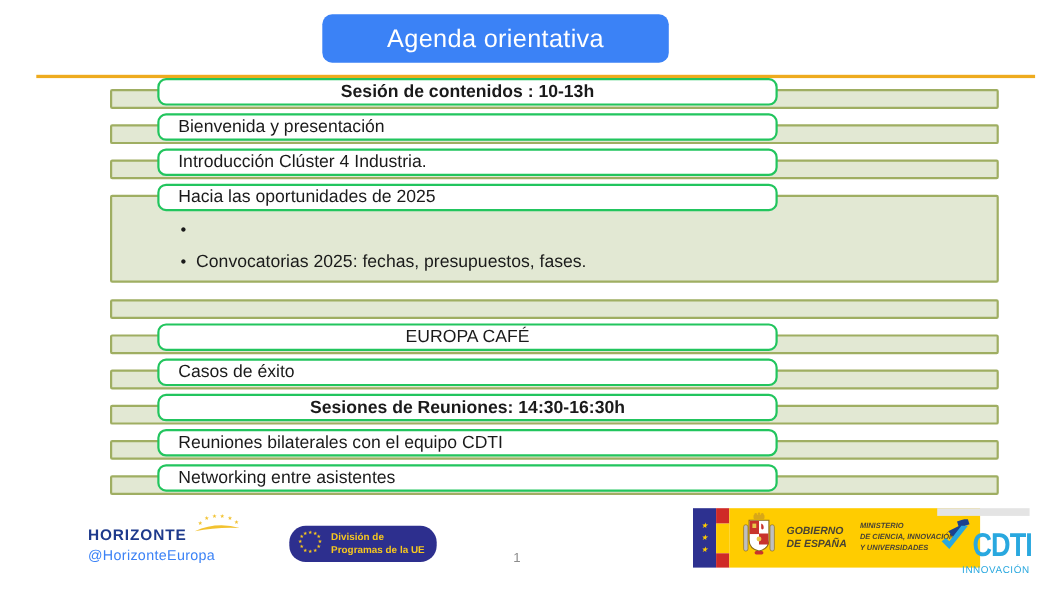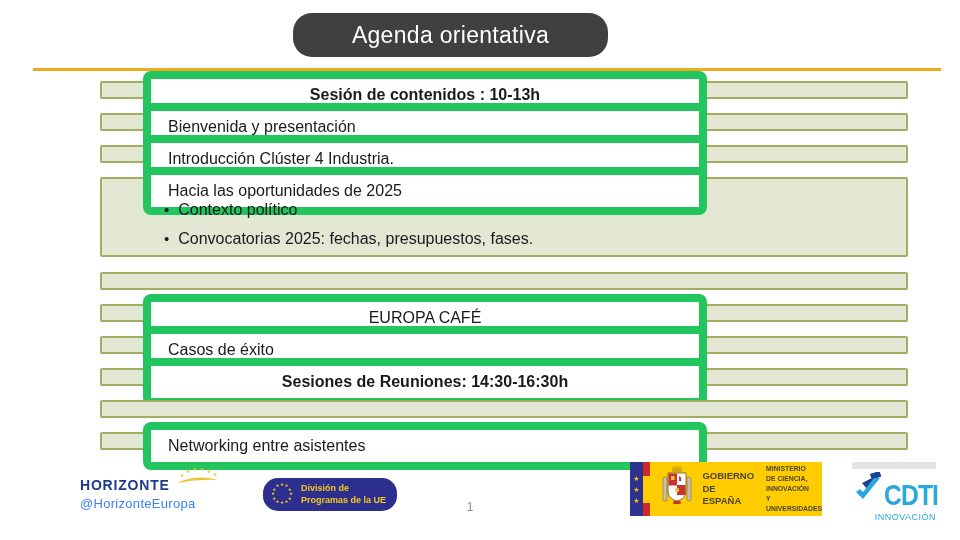--- a/index.html
+++ b/index.html
@@ -1,35 +1,35 @@
 <!DOCTYPE html>
 <html><head>
 <meta charset="utf-8">
 <style>
   html,body{margin:0;padding:0;background:#fff;}
   .slide{position:relative;width:960px;height:540px;background:#ffffff;overflow:hidden;
          font-family:"Liberation Sans",sans-serif;color:#1a1a1a;}
 
   
-  .banner{position:absolute;left:293px;top:13px;width:315px;height:44px;background:#404040;
-          border-radius:19px;display:flex;align-items:center;justify-content:center;
+  .banner{position:absolute;left:293px;top:13px;width:315px;height:44px;background:#3b82f6;
+          border-radius:9px;display:flex;align-items:center;justify-content:center;
           color:#ffffff;font-size:23px;letter-spacing:.3px;}
 
   
   .gold-line{position:absolute;left:33px;top:68px;width:908px;height:3px;background:#eeab1e;}
 
   
   .agenda{position:absolute;left:100px;top:71px;width:808px;height:380px;}
   .row{position:absolute;left:0;width:100%;height:30px;}
   .bar{position:absolute;left:0;right:0;top:10px;height:18px;background:#e2e8d3;
        border:2px solid #9fae62;border-radius:2px;box-sizing:border-box;}
   .bar.big{height:80px;}
   .box{position:absolute;left:43px;top:0;width:564px;height:25px;background:#ffffff;
-       border:8px solid #22c55e;border-radius:8px;box-sizing:border-box;
-       display:flex;align-items:center;padding:16px 17px;font-size:16px;white-space:nowrap;text-align:center;}
+       border:2px solid #22c55e;border-radius:8px;box-sizing:border-box;
+       display:flex;align-items:center;padding:4px 17px;font-size:16px;white-space:nowrap;text-align:center;}
   .box.center{justify-content:center;}
   .box.bold{font-weight:700;}
   .bullets{position:absolute;left:64px;top:28px;width:700px;font-size:16px;}
   .bullet-line{height:29px;display:flex;align-items:center;}
   .bullet-mark{margin-right:9px;font-size:15px;}
 
   
   .hz-logo{position:absolute;left:80px;top:466px;line-height:1;}
   .hz-line1{display:flex;align-items:flex-end;}
   .hz-word1{font-size:14px;font-weight:700;color:#1e3a8c;letter-spacing:.8px;}
@@ -38,21 +38,21 @@
   .hz-emblem{margin-left:4px;margin-bottom:1px;}
 
   .eu-box{position:absolute;left:263px;top:478px;width:134px;height:33px;background:#2d2f8e;
           border-radius:15px;display:flex;align-items:center;}
   .eu-stars{margin-left:6px;}
   .eu-text{color:#f7c81e;font-size:9px;font-weight:700;line-height:1.25;margin-left:6px;}
 
   .page-number{position:absolute;left:455px;top:500px;width:30px;text-align:center;
                font-size:12px;color:#8c8c8c;}
 
-  .gob-logo{position:absolute;left:630px;top:462px;width:192px;height:54px;display:flex;}
+  .gob-logo{position:absolute;left:630px;top:462px;width:261px;height:54px;display:flex;font-style:italic;}
   .gob-blue{width:21px;height:100%;background:#2d3190;display:flex;flex-direction:column;
             align-items:center;justify-content:center;gap:4px;}
   .gob-star{color:#ffcc00;font-size:7px;line-height:7px;}
   .gob-flag{width:12px;height:100%;display:flex;flex-direction:column;}
   .gob-flag .r{flex:1;background:#cf2a27;}
   .gob-flag .y{flex:2;background:#ffcc00;}
   .gob-yellow{flex:1;background:#ffcc00;display:flex;align-items:center;padding-left:10px;}
   .gob-text{color:#4a4433;font-size:9.5px;font-weight:700;line-height:1.3;margin-left:8px;}
   .min-text{color:#4a4433;font-size:6.8px;font-weight:700;line-height:1.45;margin-left:12px;}
 
@@ -98,21 +98,20 @@
     </div>
 
     <div class="row" style="top:96px;height:95px">
       <div class="bar big"></div>
       <div class="box">
         <span>Hacia las oportunidades de 2025</span>
       </div>
       <div class="bullets">
         <div class="bullet-line">
           <span class="bullet-mark">•</span>
-          <span>Contexto político</span>
         </div>
         <div class="bullet-line">
           <span class="bullet-mark">•</span>
           <span>Convocatorias 2025: fechas, presupuestos, fases.</span>
         </div>
       </div>
     </div>
 
     <div class="row" style="top:191px">
       <div class="bar"></div>
@@ -134,20 +133,23 @@
 
     <div class="row" style="top:287px">
       <div class="bar"></div>
       <div class="box center bold">
         <span>Sesiones de Reuniones: 14:30-16:30h</span>
       </div>
     </div>
 
     <div class="row" style="top:319px">
       <div class="bar"></div>
+      <div class="box">
+        <span>Reuniones bilaterales con el equipo CDTI</span>
+      </div>
     </div>
 
     <div class="row" style="top:351px">
       <div class="bar"></div>
       <div class="box">
         <span>Networking entre asistentes</span>
       </div>
     </div>
 
   </div>

